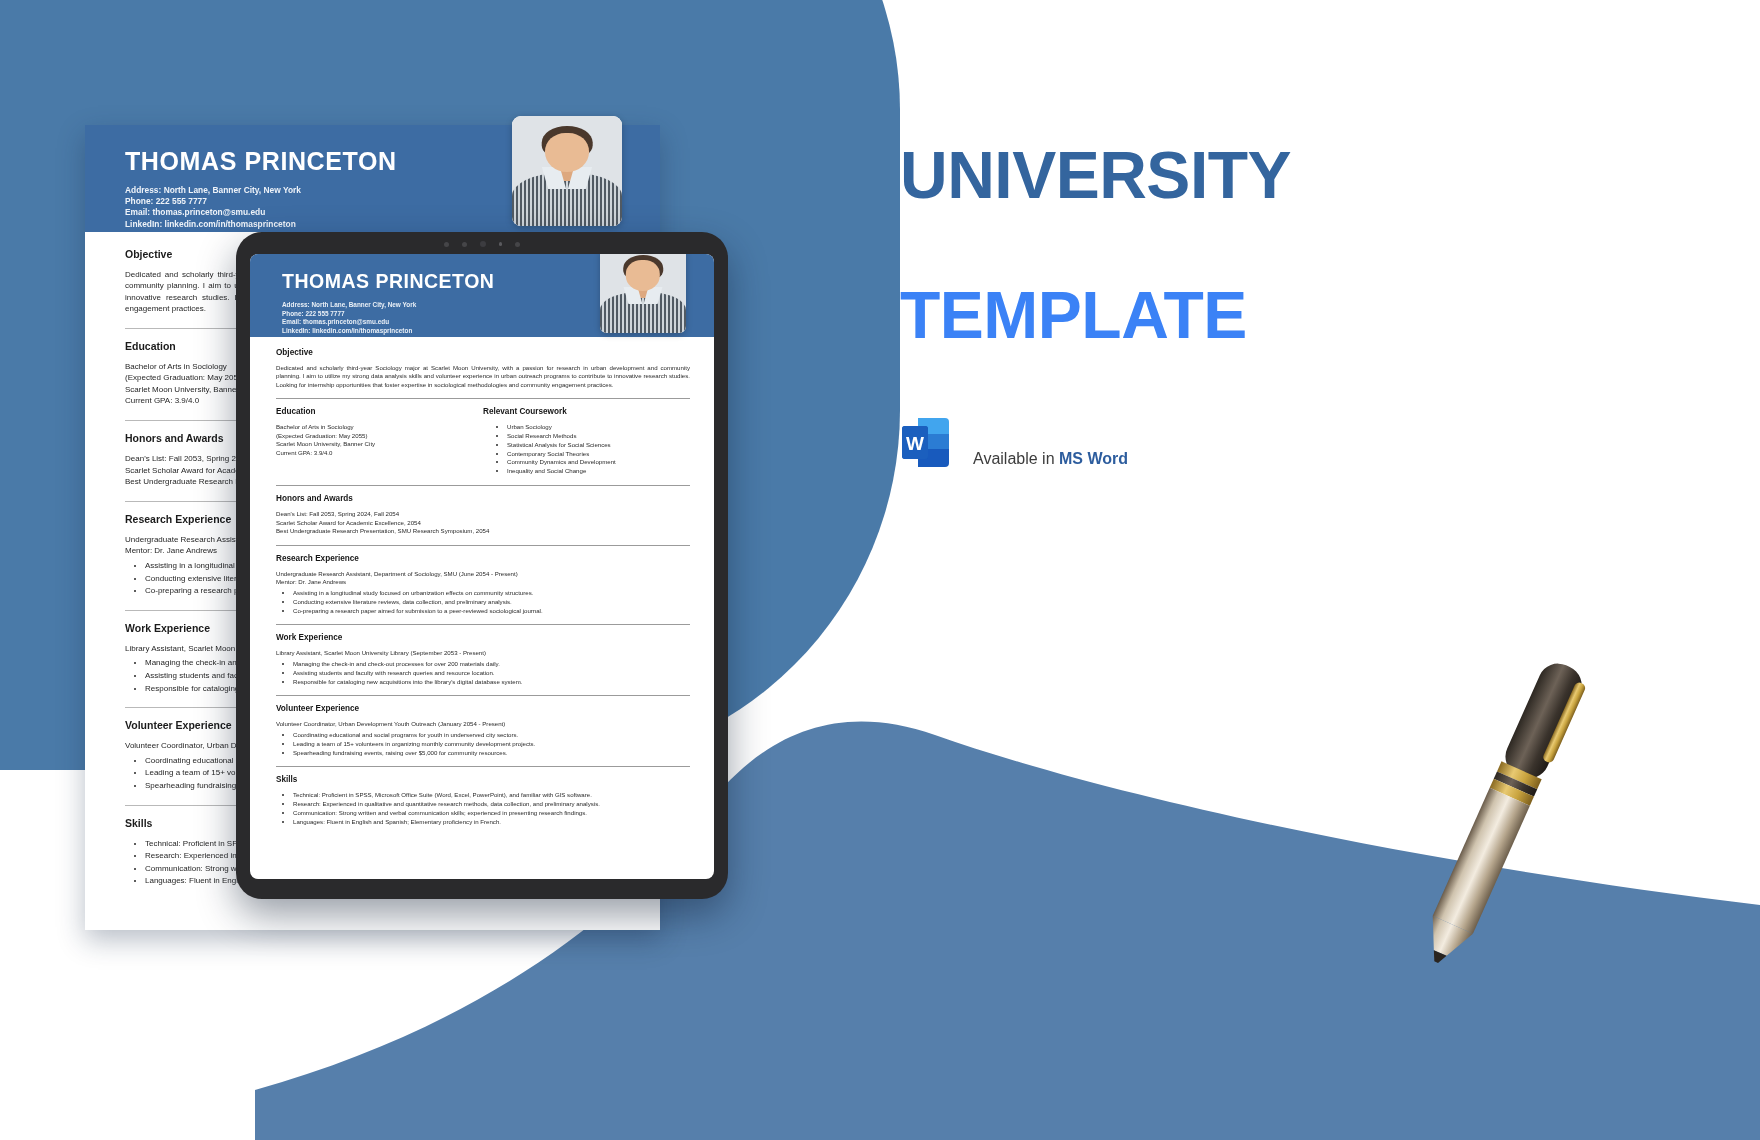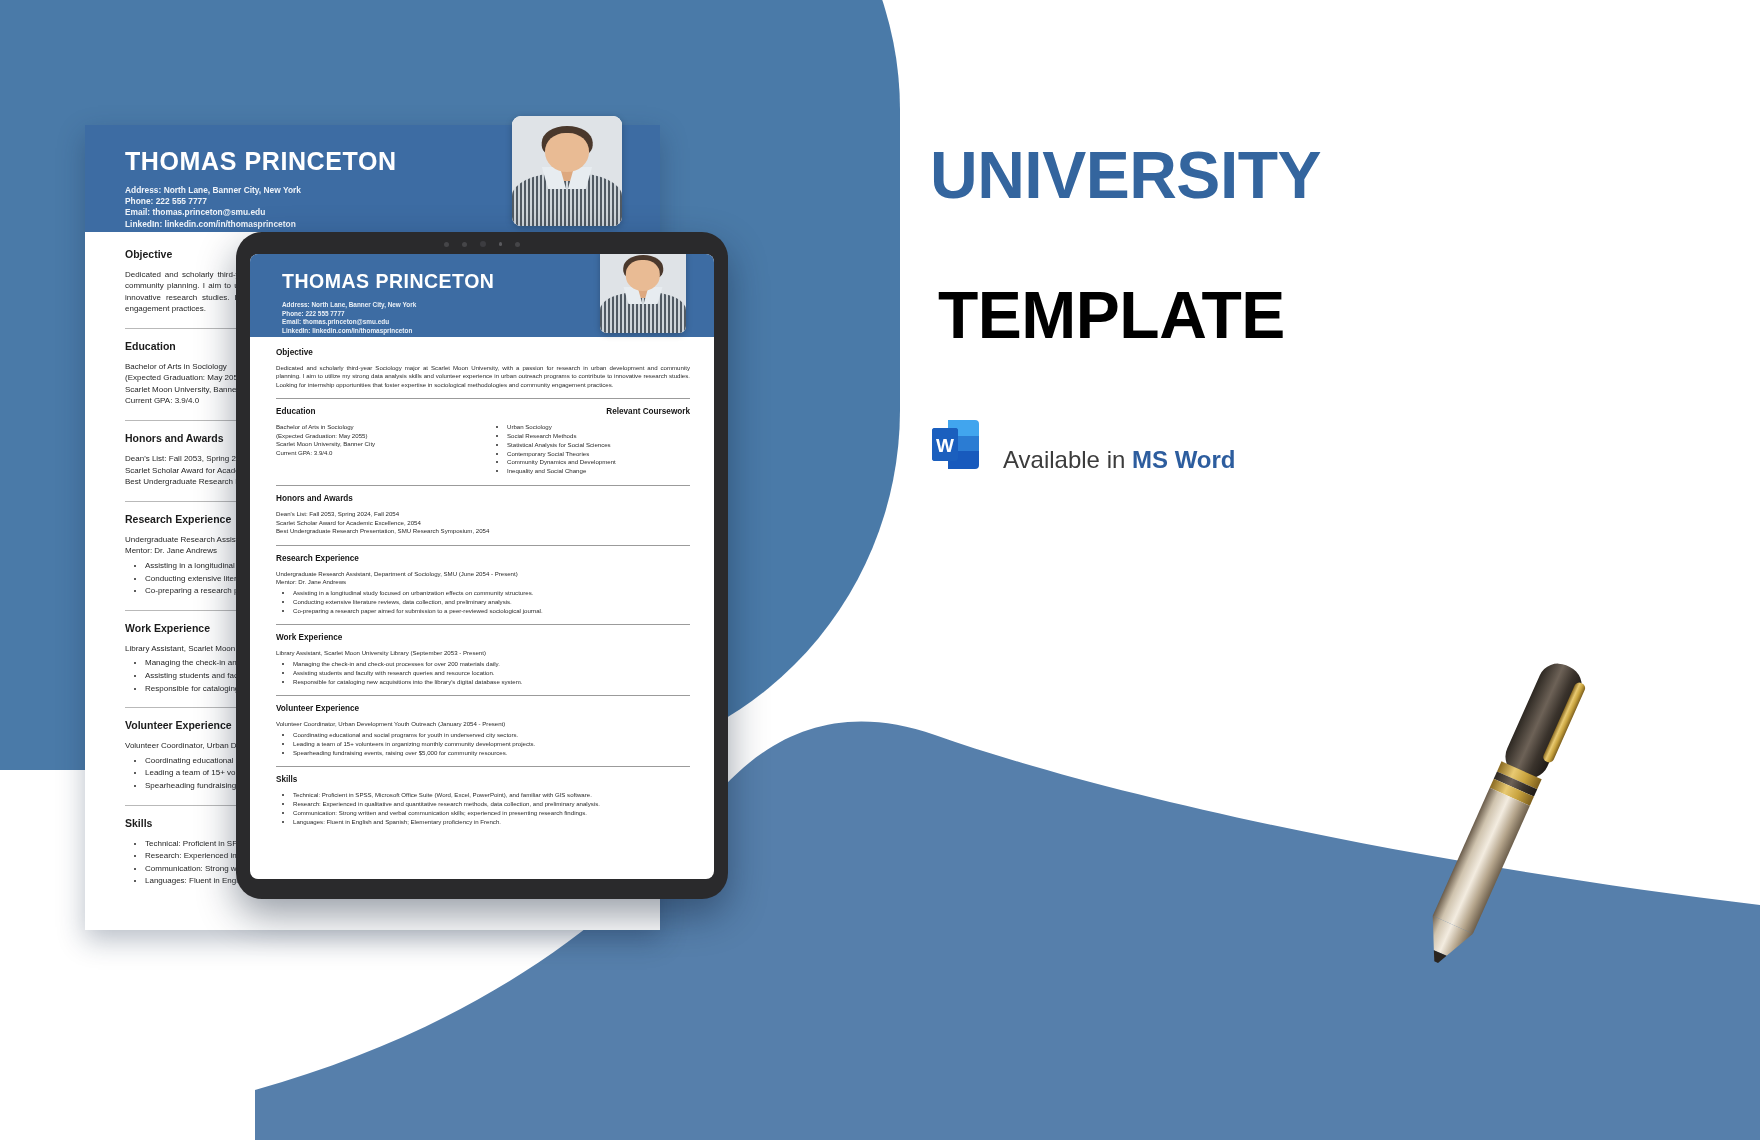--- a/index.html
+++ b/index.html
@@ -71,21 +71,21 @@
   .cv-body{padding:11px 24px 0 26px;}
   .cv-sec{font-size:8.2px;font-weight:bold;color:#161616;margin:0 0 7px 0;}
   .cv-p{font-size:6.1px;line-height:8.4px;color:#2a2a2a;text-align:justify;margin:0;}
   .cv-rule{height:1px;background:#9b9b9b;margin:9px 0 8px 0;}
   .cv-lines{font-size:6.1px;line-height:8.6px;color:#2a2a2a;}
   .cv-ul{margin:2px 0 0 0;padding-left:17px;}
   .cv-ul li{font-size:6.1px;line-height:8.8px;color:#2a2a2a;}
   .cv-cols{display:flex;}
   .cv-col-l{width:50%;}
   .cv-col-r{width:50%;}
-  .cv-col-r .cv-sec{text-align:right;}
+  .cv-col-r .cv-sec{text-align:left;}
   .cv-col-r .cv-ul{padding-left:24px;margin-top:6px;}
 
   
   .portrait{position:absolute;inset:0;background:#dfe3e7;overflow:hidden;}
   .p-hair{
     position:absolute;left:50%;transform:translateX(-50%);
     top:9%;width:46%;height:30%;background:#4a382c;border-radius:50% 50% 42% 42%;
   }
   .p-face{
     position:absolute;left:50%;transform:translateX(-50%);
@@ -103,32 +103,32 @@
       #6d757d;
     border-radius:44% 44% 0 0;
   }
   .p-collarL,.p-collarR{
     position:absolute;top:46%;width:16%;height:20%;background:#e7ecf0;
   }
   .p-collarL{left:30%;transform:skewX(16deg);}
   .p-collarR{right:30%;transform:skewX(-16deg);}
 
   
-  .right{position:absolute;left:930px;top:140px;width:700px;}
+  .right{position:absolute;left:900px;top:140px;width:700px;}
   .title{
     margin:0;font-size:66px;line-height:70px;font-weight:bold;
     letter-spacing:-0.5px;color:#34659e;
   }
-  .title .dark{color:#000000;margin-left:8px;}
+  .title .dark{color:#3b82f6;}
   .desc{
     margin:36px 0 0 0;width:660px;font-size:21.5px;line-height:33px;color:#3c3c3c;
   }
   .word-row{margin-top:64px;display:flex;align-items:center;gap:22px;}
   .word-logo{position:relative;width:51px;height:57px;}
-  .word-label{font-size:24px;color:#3c3c3c;margin-top:32px;}
+  .word-label{font-size:16px;color:#3c3c3c;margin-top:32px;}
   .word-label b{color:#2d5d9e;}
 
   
   .pen{position:absolute;left:1390px;top:645px;width:230px;height:330px;}
 </style>
 </head>
 <body>
 
 <div class="stage">
 

